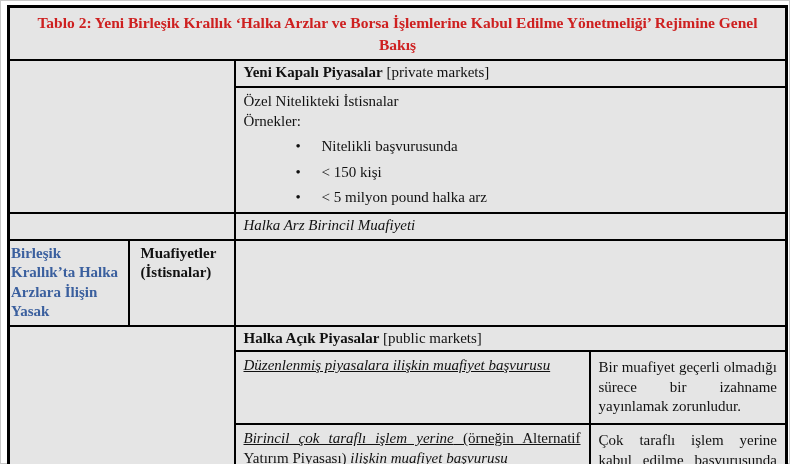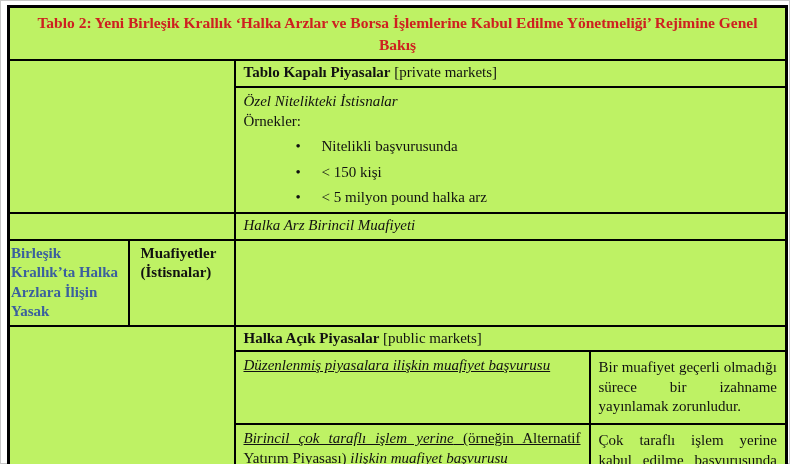--- a/index.html
+++ b/index.html
@@ -14,42 +14,42 @@
   }
   table.regime {
     position: absolute; left: 7px; top: 5px;
     width: 778px;
     border-collapse: collapse; table-layout: fixed;
     font-size: 15px; line-height: 1.3;
   }
   table.regime td {
     border: 2px solid #000000;
     vertical-align: top;
-    background: #bef264;
+    background: #e5e5e5;
   }
   table.regime { border: 3px solid #000000; }
   td.title-cell {
     background: #FBF0CE;
     color: #CE2020;
     font-weight: bold;
     text-align: center;
     font-size: 15.5px;
     padding: 4px 14px;
     height: 41px;
     vertical-align: middle;
     line-height: 1.4;
   }
   td.filler { background: #F1F1F1; }
   td.filler-white { background: #ffffff; }
   td.heading-cell {
     height: 27px; vertical-align: middle; padding: 2px 8px;
   }
   td.heading-cell .h-bold { font-weight: bold; }
   td.examples-cell { height: 104px; padding: 4px 8px; }
-  .italic { font-style: italic; }
+  .italic { }
   .bullet-item { display: flex; padding-left: 52px; margin-top: 6px; }
   .bullet-dot { width: 26px; flex: 0 0 26px; text-align: left; }
   td.platform-cell { height: 27px; vertical-align: middle; padding: 2px 8px; font-style: italic; }
   td.ban-cell {
     height: 75px; vertical-align: middle; padding: 3px 1px;
     color: #3A5F9E; font-weight: bold;
   }
   td.exemptions-cell {
     vertical-align: middle; padding: 3px 11px; font-weight: bold;
   }
@@ -76,21 +76,21 @@
   <tbody>
       <tr>
     <td colspan="4" class="title-cell">
       <span>Tablo 2: Yeni Birleşik Krallık ‘Halka Arzlar ve Borsa İşlemlerine Kabul Edilme Yönetmeliği’ Rejimine Genel Bakış</span>
     </td>
   </tr>
 
   <tr>
     <td colspan="2" rowspan="2" class="filler"></td>
     <td colspan="2" class="heading-cell">
-      <span class="h-bold">Tablo Kapalı Piyasalar</span>
+      <span class="h-bold">Yeni Kapalı Piyasalar</span>
       <span>[private markets]</span>
     </td>
   </tr>
 
   <tr>
     <td colspan="2" class="examples-cell">
       <div class="italic">Özel Nitelikteki İstisnalar</div>
       <div>Örnekler:</div>
       <div class="bullet-item">
         <span class="bullet-dot">•</span>

